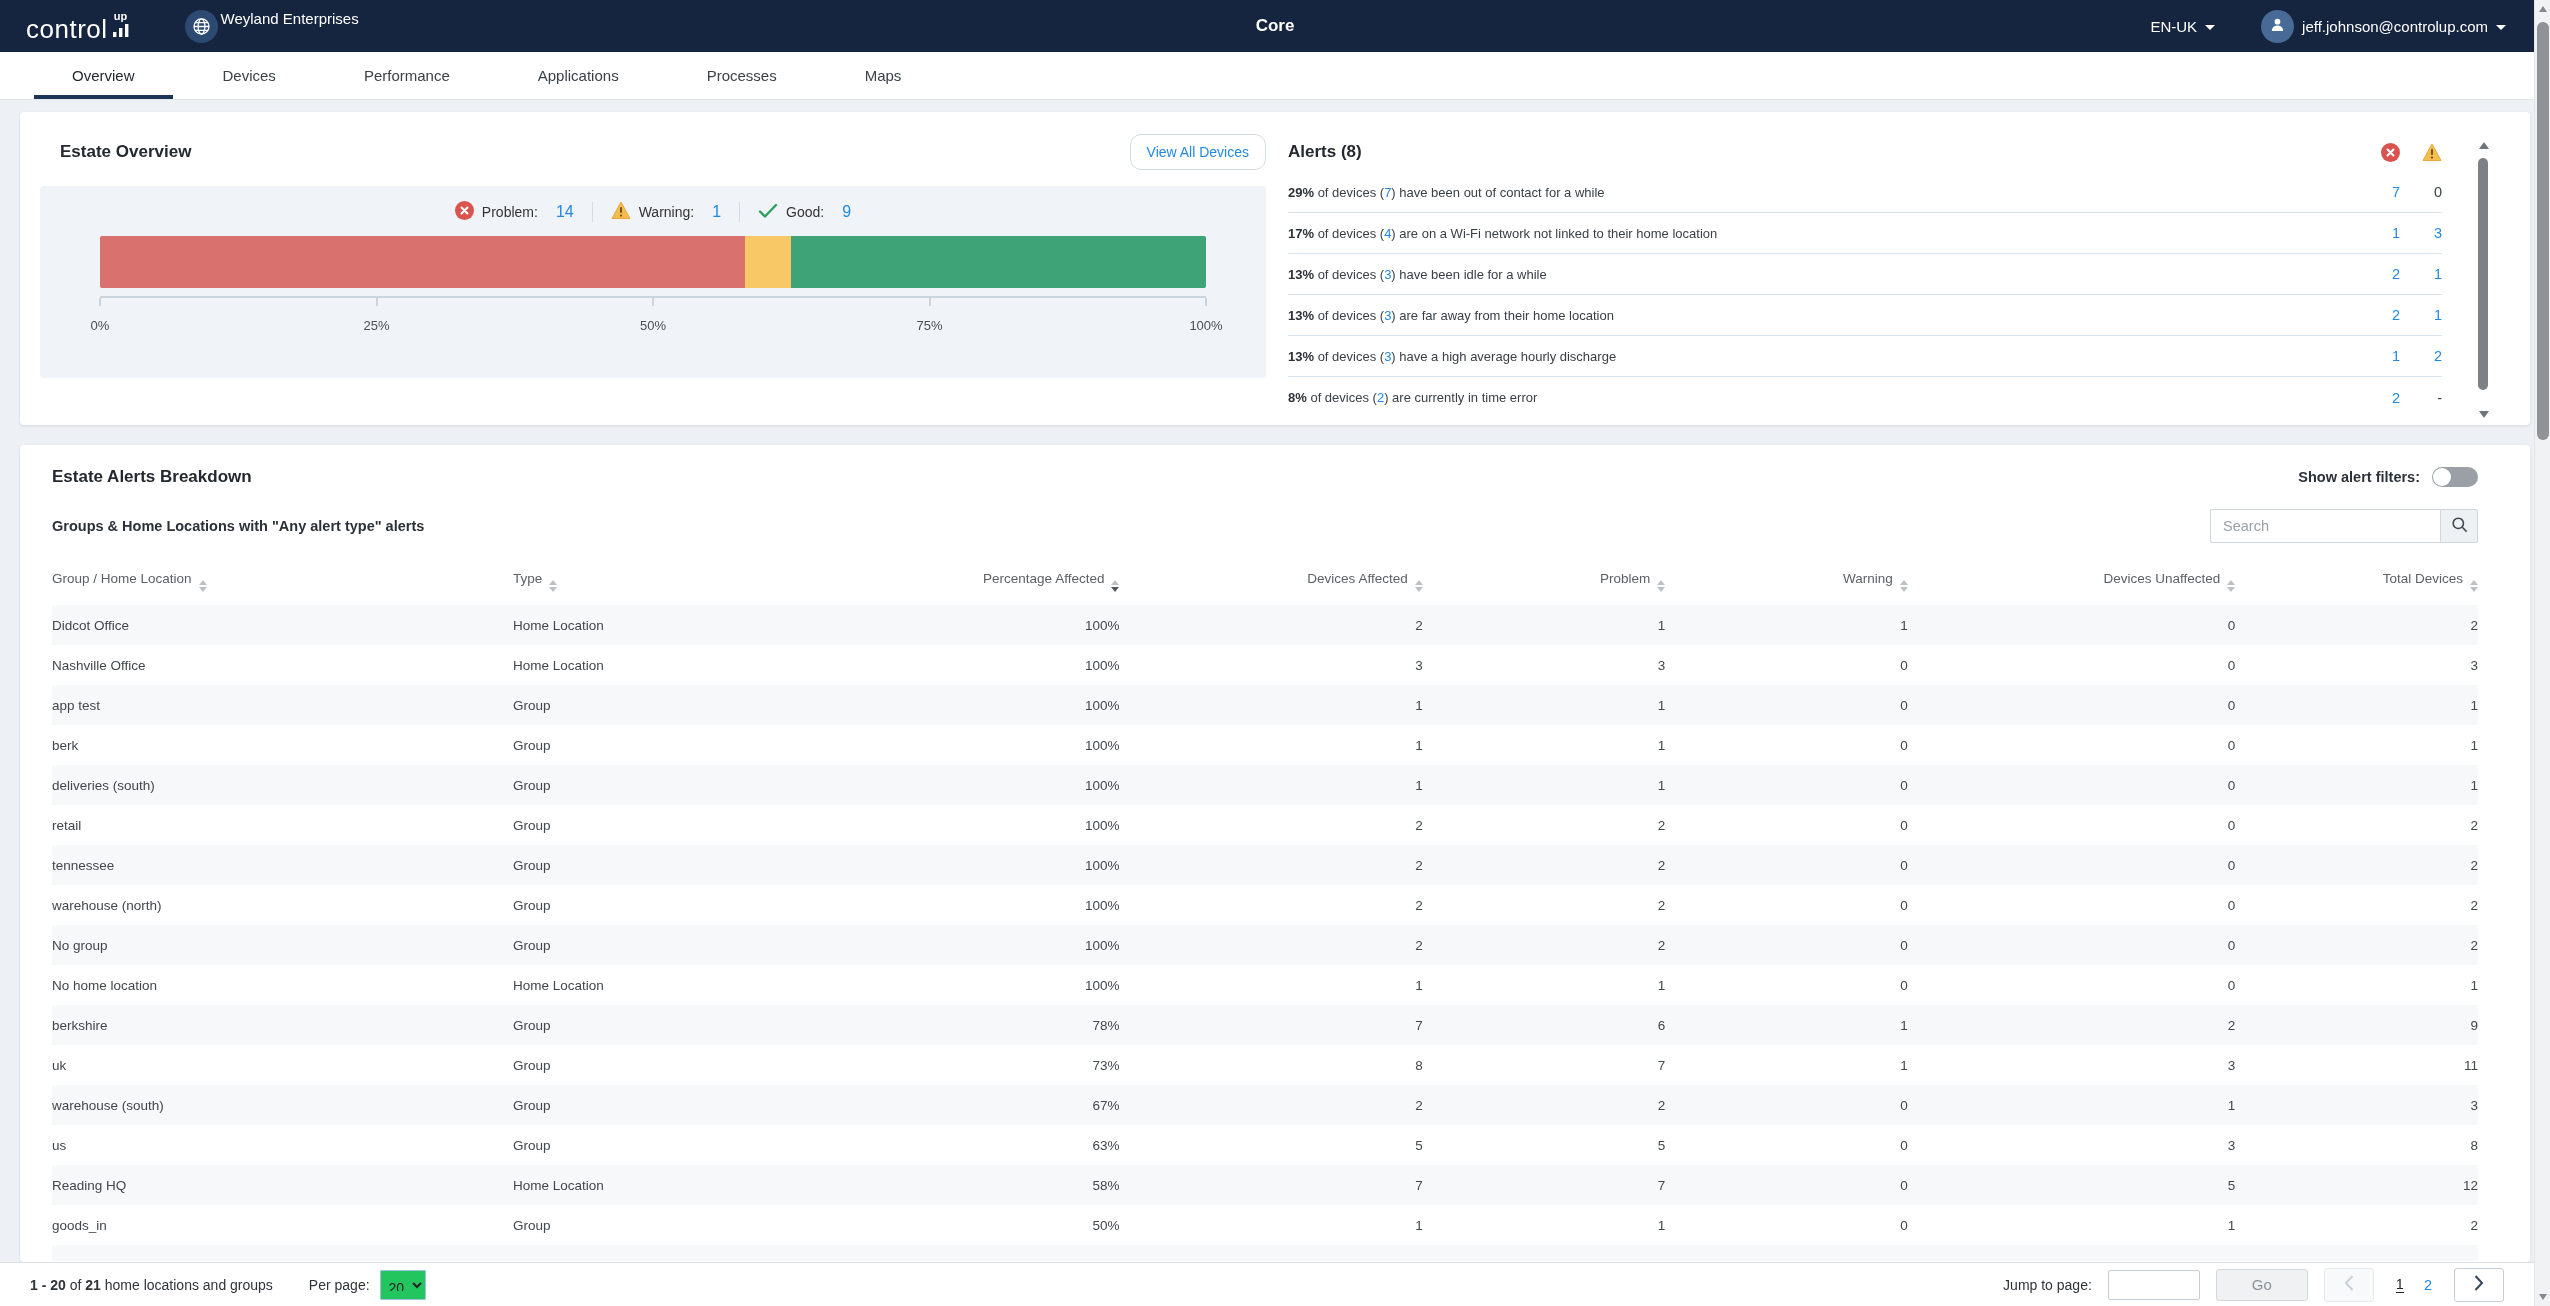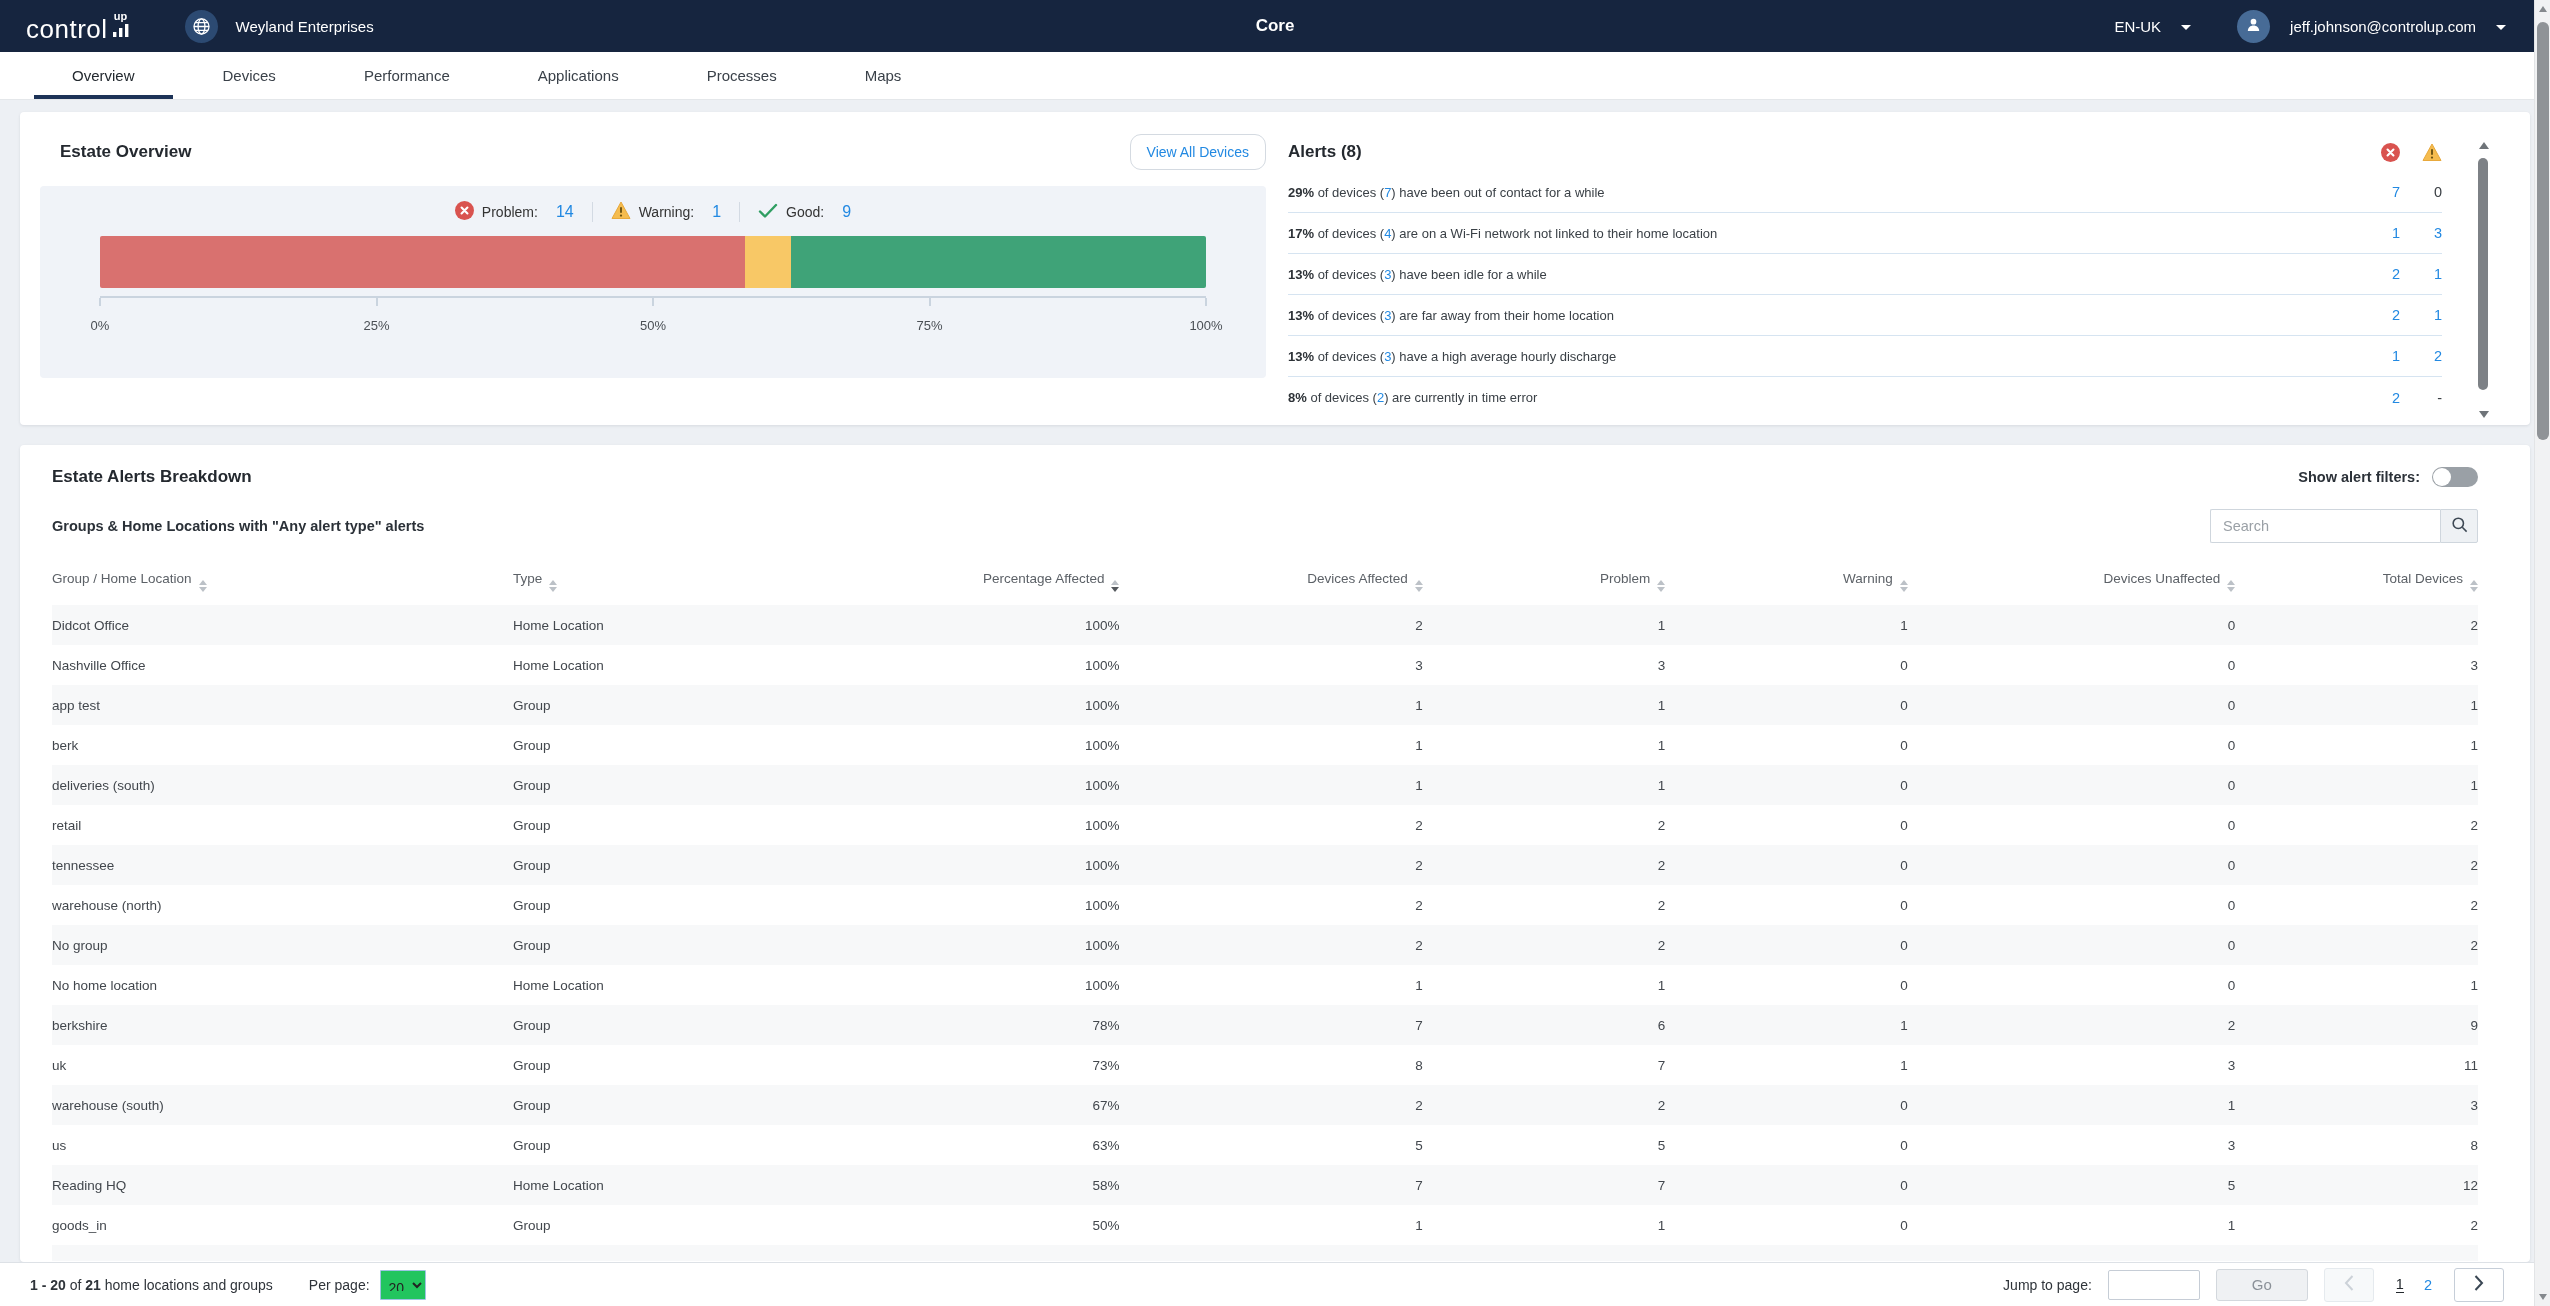--- a/index.html
+++ b/index.html
@@ -8,26 +8,26 @@
     width:2550px; height:1306px; position:relative; overflow:hidden;
     font-family:"Liberation Sans", sans-serif; background:#edf0f4; color:#333;
   }
   
   .topbar { position:absolute; top:0; left:0; right:0; height:52px; background:#16253f;
     display:flex; align-items:center; padding:0 26px; color:#fff; z-index:5; }
   .brand { display:flex; align-items:flex-end; gap:5px; }
   .brand-name { font-size:26px; line-height:1; letter-spacing:.5px; font-weight:400; }
   .brand-up { display:flex; flex-direction:column; align-items:center; gap:1px; padding-bottom:1px; }
   .brand-up-text { font-size:11px; line-height:1; font-weight:700; }
-  .org { display:flex; align-items:center; gap:18px; margin-left:56px; font-size:15px; }
+  .org { display:flex; align-items:flex-start; gap:3px; margin-left:56px; font-size:15px; }
   .org-icon { width:33px; height:33px; border-radius:50%; background:#2c4a72;
     display:flex; align-items:center; justify-content:center; }
   .topbar-title { position:absolute; left:50%; transform:translateX(-50%); font-size:17px; font-weight:700; }
   .topbar-right { margin-left:auto; display:flex; align-items:center; gap:46px; font-size:15px; padding-right:18px; }
-  .lang, .user { display:flex; align-items:center; gap:20px; cursor:pointer; }
+  .lang, .user { display:flex; align-items:center; gap:8px; cursor:pointer; }
   .caret { width:0; height:0; border-left:5px solid transparent; border-right:5px solid transparent;
     border-top:5px solid #fff; margin-top:2px; }
   .avatar { width:33px; height:33px; border-radius:50%; background:#476b96;
     display:flex; align-items:center; justify-content:center; }
   
   .tabbar { position:absolute; top:52px; left:0; right:0; height:48px; background:#fff;
     display:flex; align-items:stretch; padding-left:28px; border-bottom:1px solid #e4e7ea; z-index:4; }
   .tab { display:flex; align-items:center; padding:0 44px; font-size:15px; color:#3a4149; position:relative; cursor:pointer; }
   .tab.active { color:#23292f; }
   .tab.active::after { content:""; position:absolute; left:6px; right:6px; bottom:0; height:4px; background:#1d3357; }

